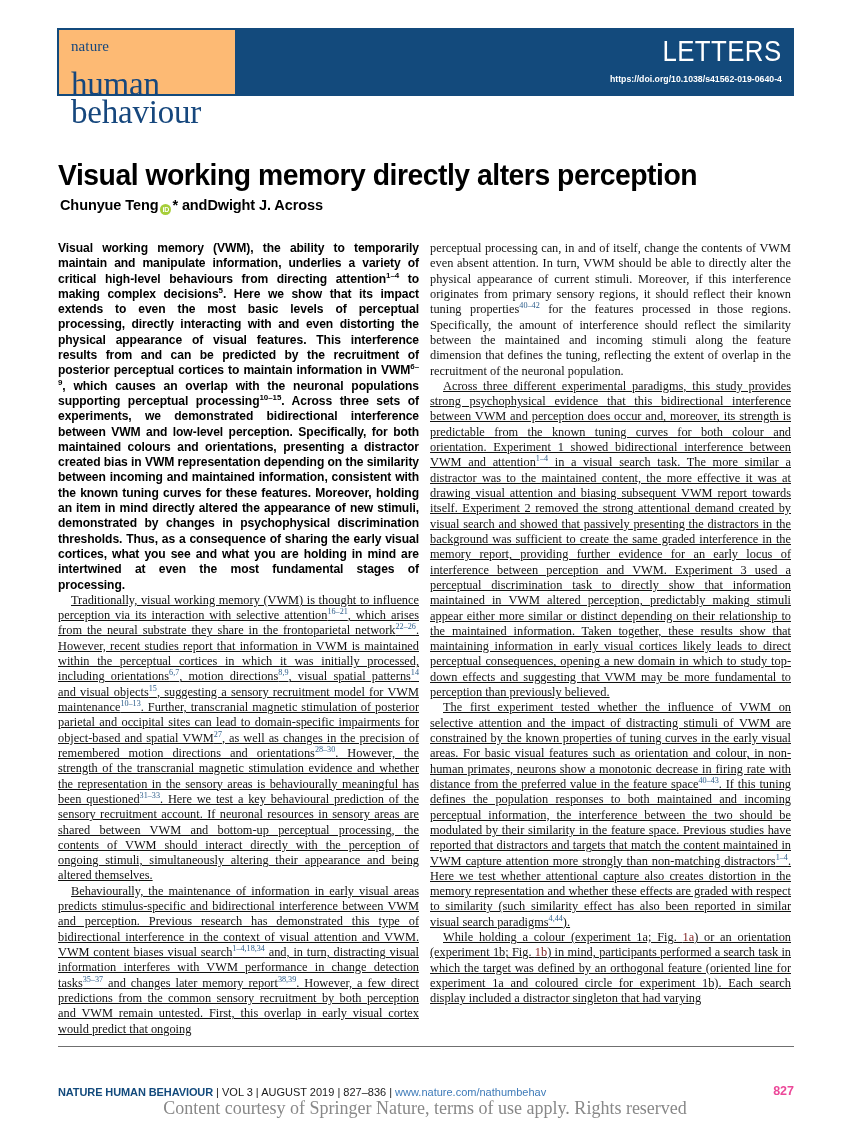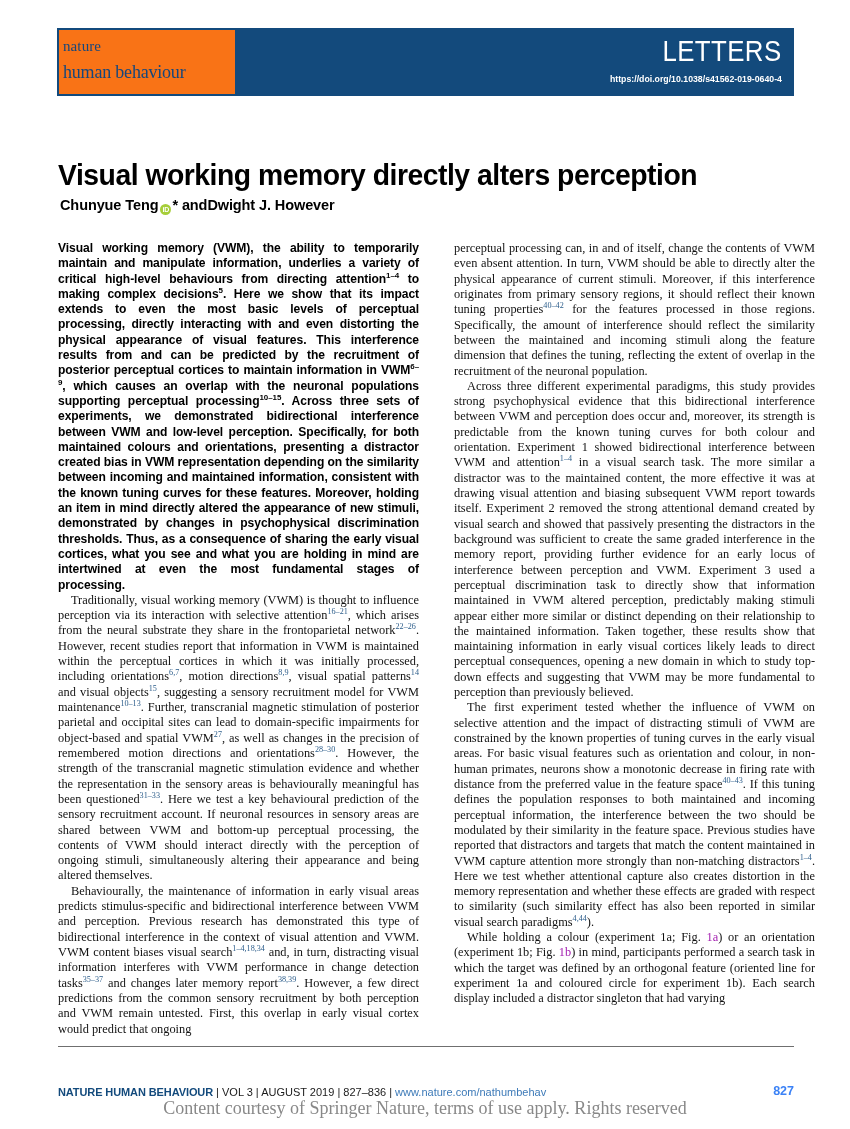--- a/index.html
+++ b/index.html
@@ -31,42 +31,42 @@
     top: 28px;
     width: 737px;
     height: 68px;
     background: #134a7c;
     box-sizing: border-box;
     display: flex;
     align-items: stretch;
   }
   .logo-box {
     width: 176px;
-    background: #f97316;
+    background: #fdba74;
     margin: 2px 0 2px 2px;
     box-sizing: border-box;
-    padding: 9px 0 0 4px;
+    padding: 9px 0 0 12px;
     display: flex;
     flex-direction: column;
     justify-content: flex-start;
   }
   .logo-nature {
     font-family: "Liberation Serif", serif;
     font-size: 15px;
     line-height: 15px;
     color: #16477d;
     letter-spacing: 0.1px;
   }
   .logo-hb {
     font-family: "Liberation Serif", serif;
-    font-size: 18px;
+    font-size: 33px;
     line-height: 28px;
     color: #16477d;
     letter-spacing: -0.2px;
-    margin-top: 4px;
+    margin-top: 16px;
   }
   .masthead-right {
     flex: 1;
     position: relative;
     padding-right: 12px;
     display: flex;
     flex-direction: column;
     align-items: flex-end;
     justify-content: flex-start;
     padding-top: 8px;
@@ -144,44 +144,44 @@
     top: 241px;
     width: 361px;
     text-align: justify;
     font-family: "Liberation Serif", serif;
     font-size: 12.35px;
     line-height: 15.32px;
     color: #111111;
     hyphens: none;
   }
   .col-left  { left: 58px; }
-  .col-right { left: 454px; }
+  .col-right { left: 430px; }
 
   .col p { margin: 0; }
-  .col p.indent { text-indent: 13px; }
+  .col p.indent { text-indent: 13px; text-decoration: underline; }
 
   .abstract {
     font-family: "Liberation Sans", sans-serif;
     font-weight: bold;
     font-size: 12.1px;
     line-height: 15.3px;
     text-align: justify;
     letter-spacing: -0.08px;
     color: #000000;
     margin-bottom: 4px;
   }
 
   sup {
     font-size: 0.66em;
     vertical-align: super;
     line-height: 0;
     color: #2b5c8a;
   }
   .abstract sup { color: #000000; }
-  .figlink { color: #a21caf; }
+  .figlink { color: #7f1d1d; }
 
   
   .footer-rule {
     position: absolute;
     left: 58px;
     top: 1046px;
     width: 736px;
     height: 1px;
     background: #6f6f6f;
   }
@@ -213,21 +213,21 @@
   }
   .journal-line .url { color: #3d7ab8; }
 
   .pageno {
     position: absolute;
     right: 56px;
     top: 1084px;
     font-family: "Liberation Sans", sans-serif;
     font-size: 12.5px;
     font-weight: bold;
-    color: #3b82f6;
+    color: #ec4899;
     margin-left: 48px;
   }
 
   .watermark {
     position: absolute;
     left: 0;
     top: 1098px;
     width: 850px;
     text-align: center;
     font-family: "Liberation Serif", serif;
@@ -250,21 +250,21 @@
       <div class="doi">https://doi.org/10.1038/s41562-019-0640-4</div>
     </div>
   </div>
 
   <h1 class="title">Visual working memory directly alters perception</h1>
 
   <div class="authors">
     <span>Chunyue Teng</span>
       <span class="orcid">iD</span>
       <span>* and </span>
-      <span>Dwight J. However</span>
+      <span>Dwight J. Across</span>
   </div>
 
   <div class="col col-left">
 
     <p class="abstract"><span>Visual working memory (VWM), the ability to temporarily maintain and manipulate information, underlies a variety of critical high-level behaviours from directing attention</span><sup>1–4</sup><span> to making complex decisions</span><sup>5</sup><span>. Here we show that its impact extends to even the most basic levels of perceptual processing, directly interacting with and even distorting the physical appearance of visual features. This interference results from and can be predicted by the recruitment of posterior perceptual cortices to maintain information in VWM</span><sup>6–9</sup><span>, which causes an overlap with the neuronal populations supporting perceptual processing</span><sup>10–15</sup><span>. Across three sets of experiments, we demonstrated bidirectional interference between VWM and low-level perception. Specifically, for both maintained colours and orientations, presenting a distractor created bias in VWM representation depending on the similarity between incoming and maintained information, consistent with the known tuning curves for these features. Moreover, holding an item in mind directly altered the appearance of new stimuli, demonstrated by changes in psychophysical discrimination thresholds. Thus, as a consequence of sharing the early visual cortices, what you see and what you are holding in mind are intertwined at even the most fundamental stages of processing.</span></p>
 
     <p class="indent"><span>Traditionally, visual working memory (VWM) is thought to influence perception via its interaction with selective attention</span><sup>16–21</sup><span>, which arises from the neural substrate they share in the frontoparietal network</span><sup>22–26</sup><span>. However, recent studies report that information in VWM is maintained within the perceptual cortices in which it was initially processed, including orientations</span><sup>6,7</sup><span>, motion directions</span><sup>8,9</sup><span>, visual spatial patterns</span><sup>14</sup><span> and visual objects</span><sup>15</sup><span>, suggesting a sensory recruitment model for VWM maintenance</span><sup>10–13</sup><span>. Further, transcranial magnetic stimulation of posterior parietal and occipital sites can lead to domain-specific impairments for object-based and spatial VWM</span><sup>27</sup><span>, as well as changes in the precision of remembered motion directions and orientations</span><sup>28–30</sup><span>. However, the strength of the transcranial magnetic stimulation evidence and whether the representation in the sensory areas is behaviourally meaningful has been questioned</span><sup>31–33</sup><span>. Here we test a key behavioural prediction of the sensory recruitment account. If neuronal resources in sensory areas are shared between VWM and bottom-up perceptual processing, the contents of VWM should interact directly with the perception of ongoing stimuli, simultaneously altering their appearance and being altered themselves.</span></p>
 
     <p class="indent"><span>Behaviourally, the maintenance of information in early visual areas predicts stimulus-specific and bidirectional interference between VWM and perception. Previous research has demonstrated this type of bidirectional interference in the context of visual attention and VWM. VWM content biases visual search</span><sup>1–4,18,34</sup><span> and, in turn, distracting visual information interferes with VWM performance in change detection tasks</span><sup>35–37</sup><span> and changes later memory report</span><sup>38,39</sup><span>. However, a few direct predictions from the common sensory recruitment by both perception and VWM remain untested. First, this overlap in early visual cortex would predict that ongoing</span></p>
 

